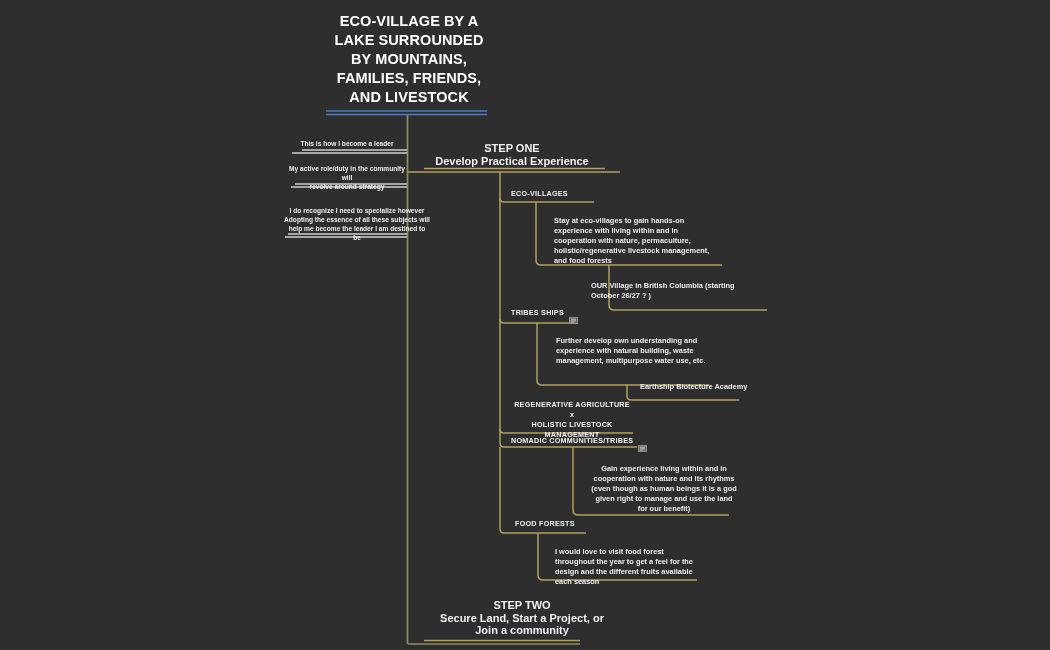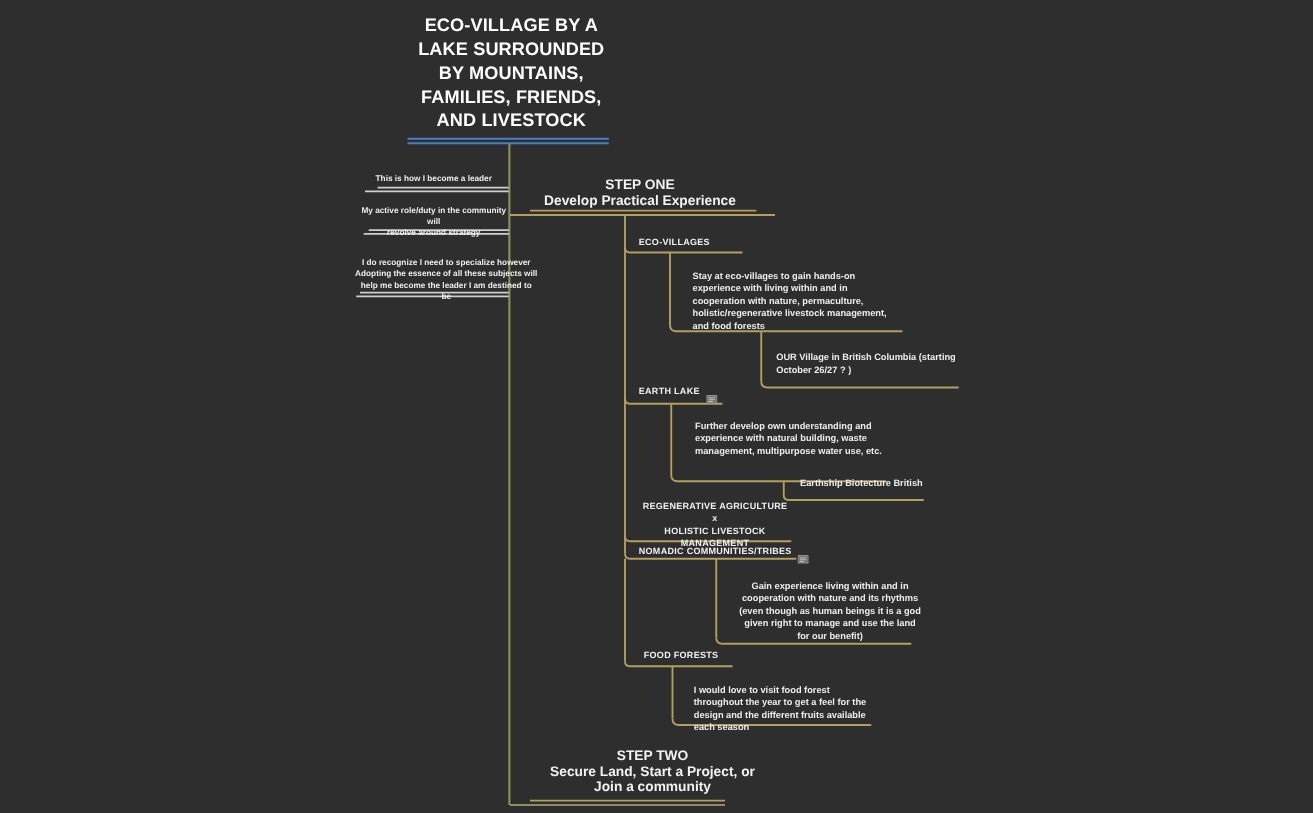--- a/index.html
+++ b/index.html
@@ -96,21 +96,21 @@
   .cat-row { display: flex; align-items: center; gap: 5px; }
 
   
   .detail .txt {
     color: #ececec;
     font-weight: bold;
     font-size: 7.4px;
     line-height: 10.1px;
   }
   #det-eco      { left: 554px; top: 216px; width: 160px; }
-  #det-ourvill  { left: 621px; top: 281px; width: 148px; }
+  #det-ourvill  { left: 591px; top: 281px; width: 148px; }
   #det-earth    { left: 556px; top: 336px; width: 152px; }
   #det-academy  { left: 640px; top: 382px; width: 120px; }
   #det-nomadic  { left: 590px; top: 464px; width: 148px; text-align: center; }
   #det-food     { left: 555px; top: 547px; width: 150px; }
 
   
   .note-icon {
     display: inline-block;
     width: 9px;
     height: 7px;
@@ -207,38 +207,38 @@
   <div class="node detail" id="det-eco">
     <span class="txt">Stay at eco-villages to gain hands-on experience with living within and in cooperation with nature, permaculture, holistic/regenerative livestock management, and food forests</span>
   </div>
 
   <div class="node detail" id="det-ourvill">
     <span class="txt">OUR Village in British Columbia (starting October 26/27 ? )</span>
   </div>
 
   <div class="node cat" id="cat-earth">
     <div class="cat-row">
-      <span class="txt">EARTH LAKE</span>
+      <span class="txt">TRIBES SHIPS</span>
       <span class="note-icon">
         <svg width="9" height="7" viewBox="0 0 9 7">
           <rect x="0.5" y="0.5" width="8" height="6" fill="#6d6d6d" stroke="#9a9a9a" stroke-width="0.8"></rect>
           <line x1="1.8" y1="2.3" x2="7" y2="2.3" stroke="#cfcfcf" stroke-width="0.7"></line>
           <line x1="1.8" y1="3.8" x2="7" y2="3.8" stroke="#cfcfcf" stroke-width="0.7"></line>
           <line x1="1.8" y1="5.2" x2="5.2" y2="5.2" stroke="#cfcfcf" stroke-width="0.7"></line>
         </svg>
       </span>
     </div>
   </div>
 
   <div class="node detail" id="det-earth">
     <span class="txt">Further develop own understanding and experience with natural building, waste management, multipurpose water use, etc.</span>
   </div>
 
   <div class="node detail" id="det-academy">
-    <span class="txt">Earthship Biotecture British</span>
+    <span class="txt">Earthship Biotecture Academy</span>
   </div>
 
   <div class="node cat" id="cat-regen">
     <span class="txt">REGENERATIVE AGRICULTURE
 x
 HOLISTIC LIVESTOCK MANAGEMENT</span>
   </div>
 
   <div class="node cat" id="cat-nomadic">
     <div class="cat-row">

